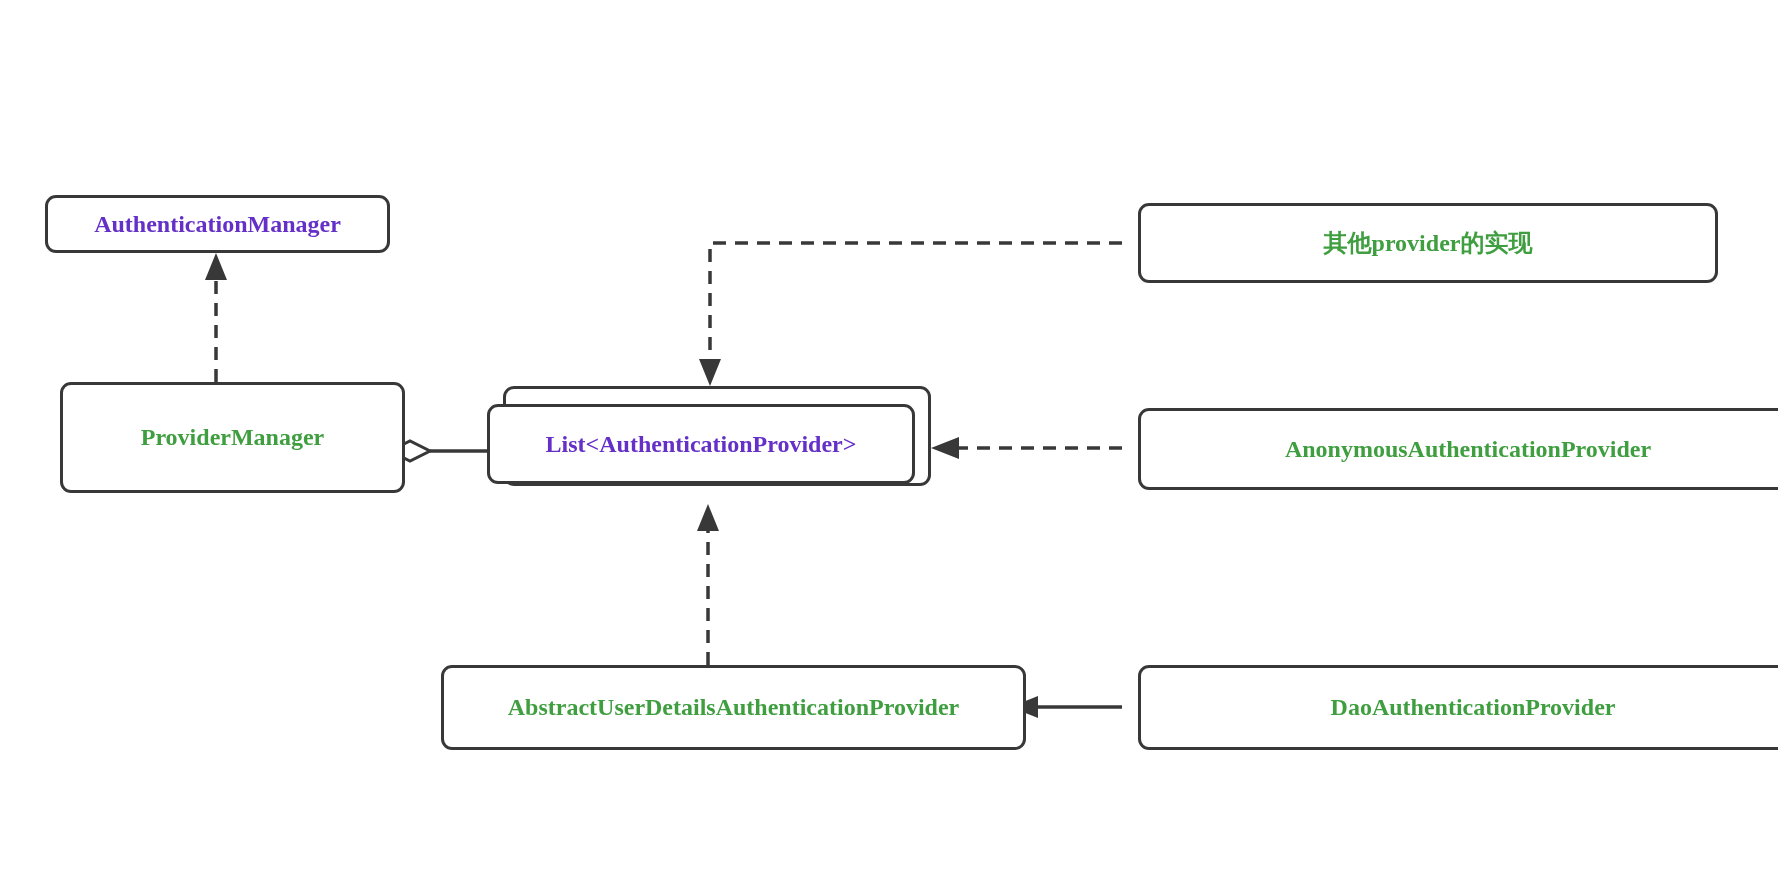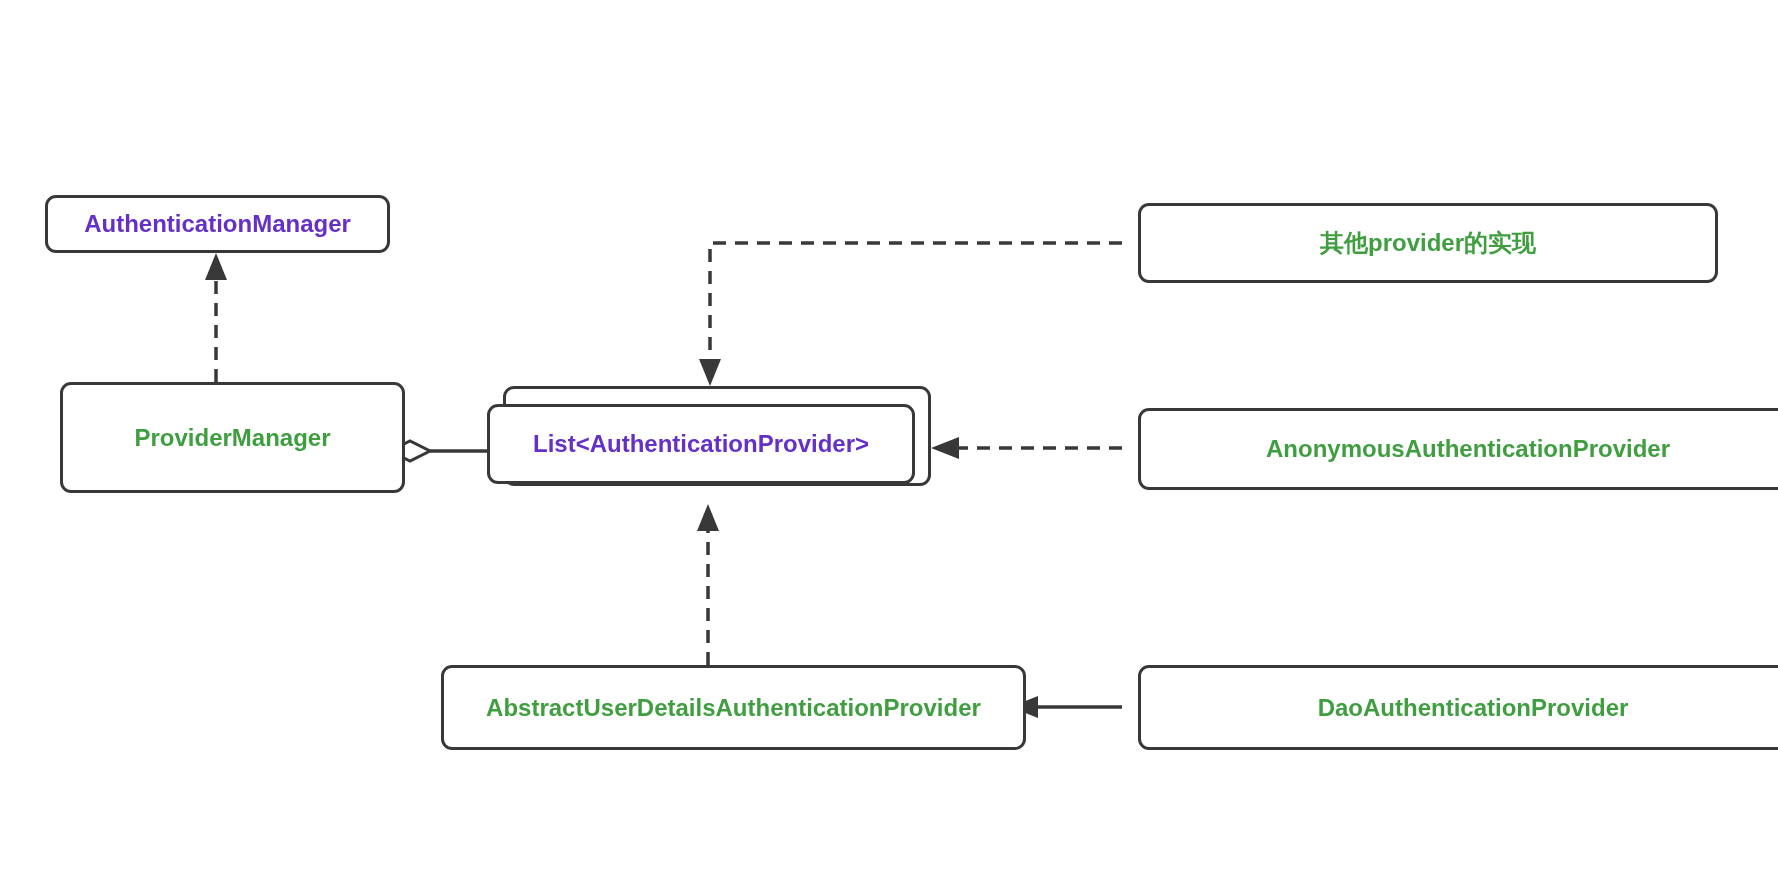--- a/index.html
+++ b/index.html
@@ -2,21 +2,21 @@
 <html><head>
 <meta charset="utf-8">
 <style>
   html, body { margin: 0; padding: 0; background: #ffffff; }
   .canvas {
     position: relative;
     width: 1778px;
     height: 888px;
     background: #ffffff;
     overflow: hidden;
-    font-family: Liberation Sans, sans-serif;
+    font-family: Liberation Serif, serif;
   }
   .edges {
     position: absolute;
     left: 0; top: 0;
     width: 1778px; height: 888px;
   }
   .node {
     position: absolute;
     box-sizing: border-box;
     background: #ffffff;

